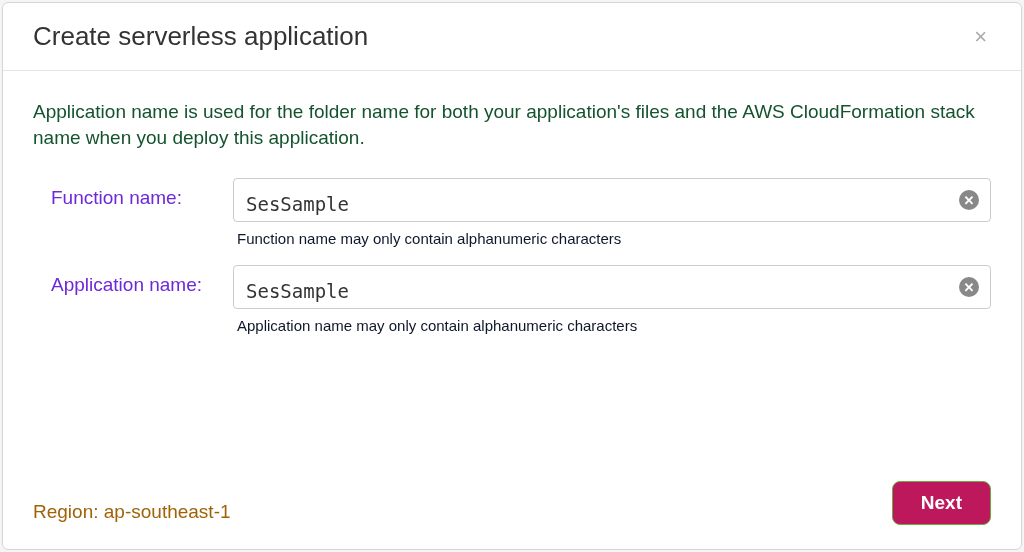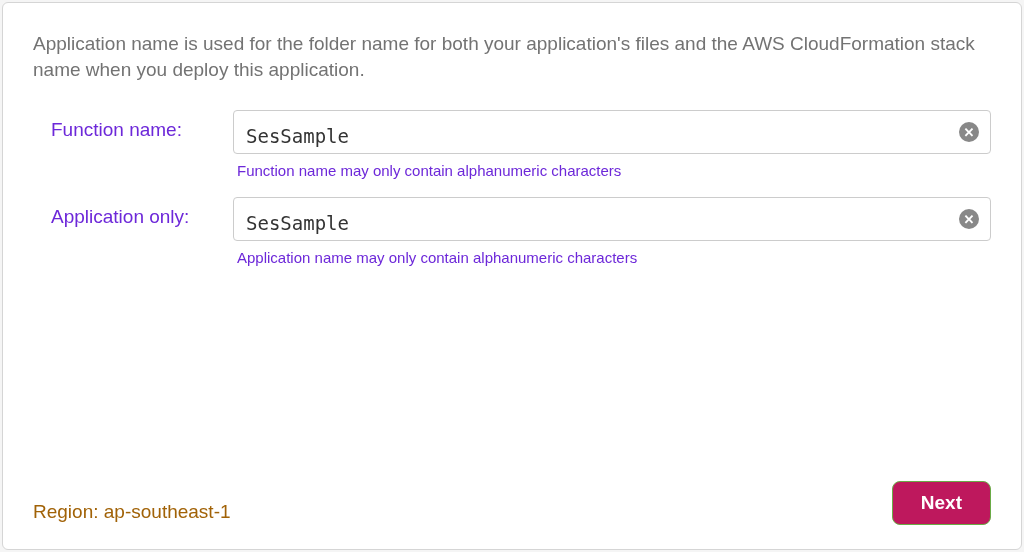--- a/index.html
+++ b/index.html
@@ -50,21 +50,21 @@
     }
     .description-1 {
       font-size: 19px;
       line-height: 1.35;
       color: #333;
       margin-bottom: 6px;
     }
     .description-2 {
       font-size: 19px;
       line-height: 1.35;
-      color: #737373;
+      color: #14532d;
       margin-bottom: 28px;
     }
     .form-row {
       display: flex;
       align-items: flex-start;
       margin-bottom: 18px;
     }
     .form-label {
       width: 200px;
       flex-shrink: 0;
@@ -104,21 +104,21 @@
       display: flex;
       align-items: center;
       justify-content: center;
       font-size: 13px;
       font-weight: bold;
       cursor: pointer;
       line-height: 1;
     }
     .hint {
       font-size: 15px;
-      color: #6d28d9;
+      color: #0f172a;
       margin-top: 8px;
       padding-left: 4px;
     }
     .modal-footer {
       padding: 12px 30px 24px 30px;
       display: flex;
       justify-content: space-between;
       align-items: center;
     }
     .region-label {
@@ -135,37 +135,41 @@
       padding: 10px 28px;
       border-radius: 8px;
       cursor: pointer;
     }
   </style>
 </head>
 <body>
 
 <div class="modal">
 
+  <div class="modal-header">
+    <div class="modal-title">Create serverless application</div>
+    <div class="close-icon">×</div>
+  </div>
 
   <div class="modal-body">
     <p class="description-2">Application name is used for the folder name for both your application's files and the AWS CloudFormation stack name when you deploy this application.</p>
 
     <div class="form-row">
       <div class="form-label">Function name:</div>
       <div class="form-field-wrap">
         <div class="input-wrap">
           <input type="text" class="text-input" value="SesSample" style="">
           <div class="clear-icon">✕</div>
         </div>
         <div class="hint">Function name may only contain alphanumeric characters</div>
       </div>
     </div>
 
     <div class="form-row">
-      <div class="form-label">Application only:</div>
+      <div class="form-label">Application name:</div>
       <div class="form-field-wrap">
         <div class="input-wrap">
           <input type="text" class="text-input" value="SesSample" style="">
           <div class="clear-icon">✕</div>
         </div>
         <div class="hint">Application name may only contain alphanumeric characters</div>
       </div>
     </div>
   </div>
 

